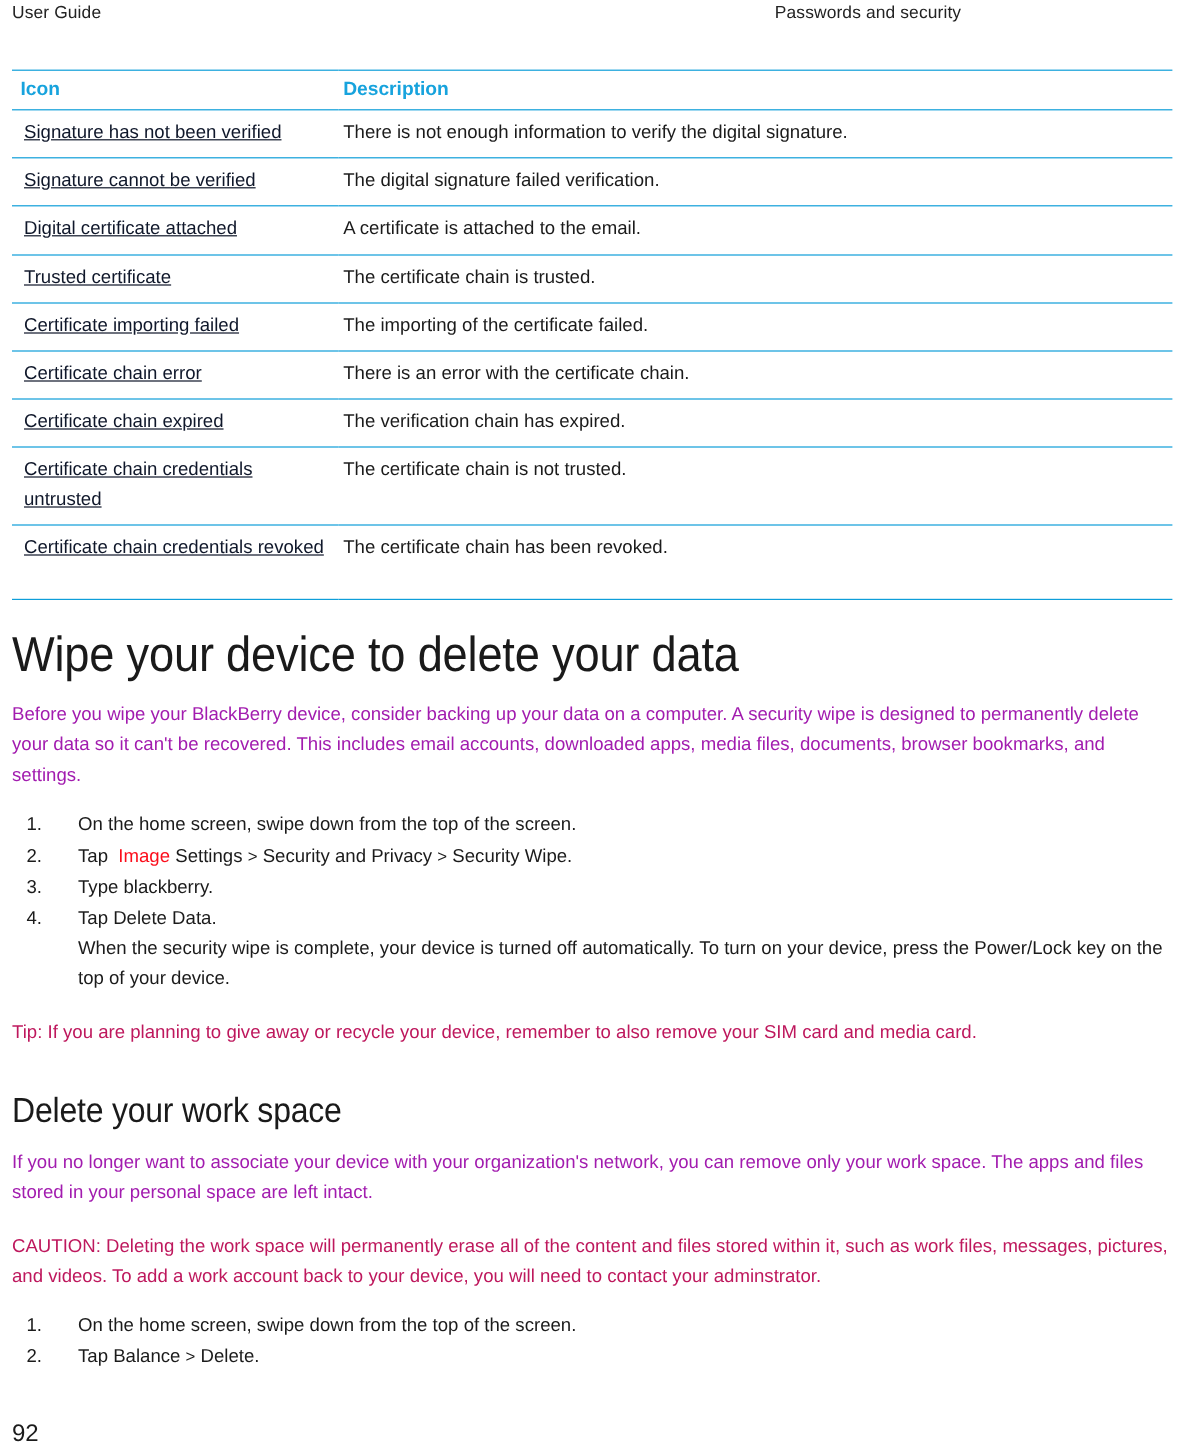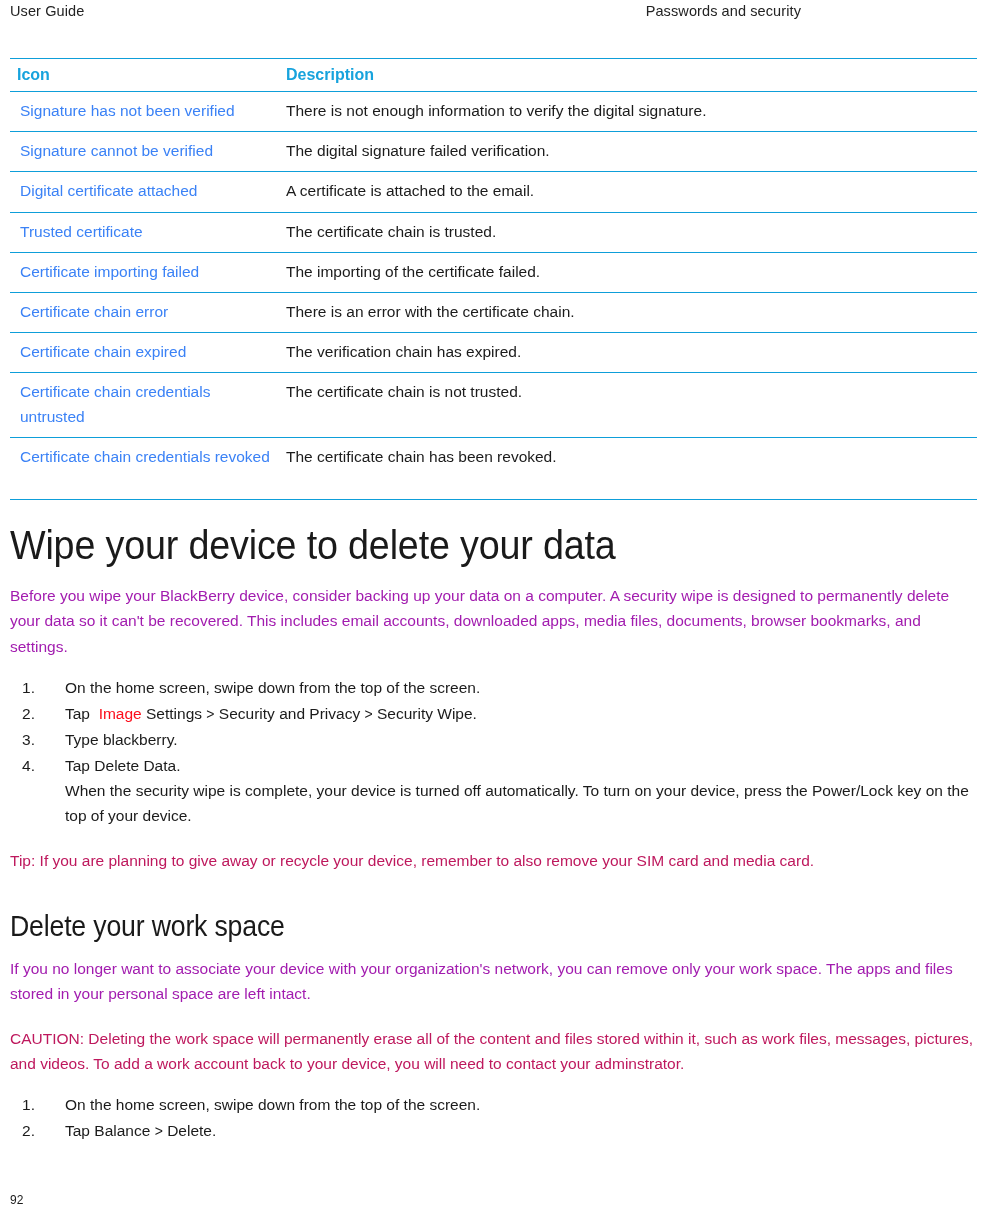--- a/index.html
+++ b/index.html
@@ -81,23 +81,24 @@
   table.icon-table thead th.col-icon { padding-left: 7px; }
   table.icon-table thead th.col-desc { padding-left: 4px; }
 
   table.icon-table tbody td {
     border-bottom: 1.6px solid #0e9ed9;
     font-size: 15.5px;
     line-height: 1.62;
     padding: 6px 6px 8px 6px;
   }
   table.icon-table tbody td.col-icon {
-    color: #3b82f6;
+    color: #0f172a;
     padding-left: 10px;
     padding-right: 10px;
+    text-decoration: underline;
   }
   table.icon-table tbody td.col-desc {
     color: #1b1b1b;
     padding-left: 4px;
   }
   table.icon-table tbody tr:last-child td {
     padding-bottom: 30px;
   }
 
   
@@ -165,21 +166,21 @@
     line-height: 1.62;
     color: #be185d;
     margin: 20px 0 0 0;
   }
 
   
   .page-number {
     position: absolute;
     left: 10px;
     bottom: 6px;
-    font-size: 12px;
+    font-size: 20px;
     color: #1b1b1b;
   }
 </style>
 </head>
 <body>
 
 <div class="page">
 
   <div class="running-header">
     <div class="left">User Guide</div>

